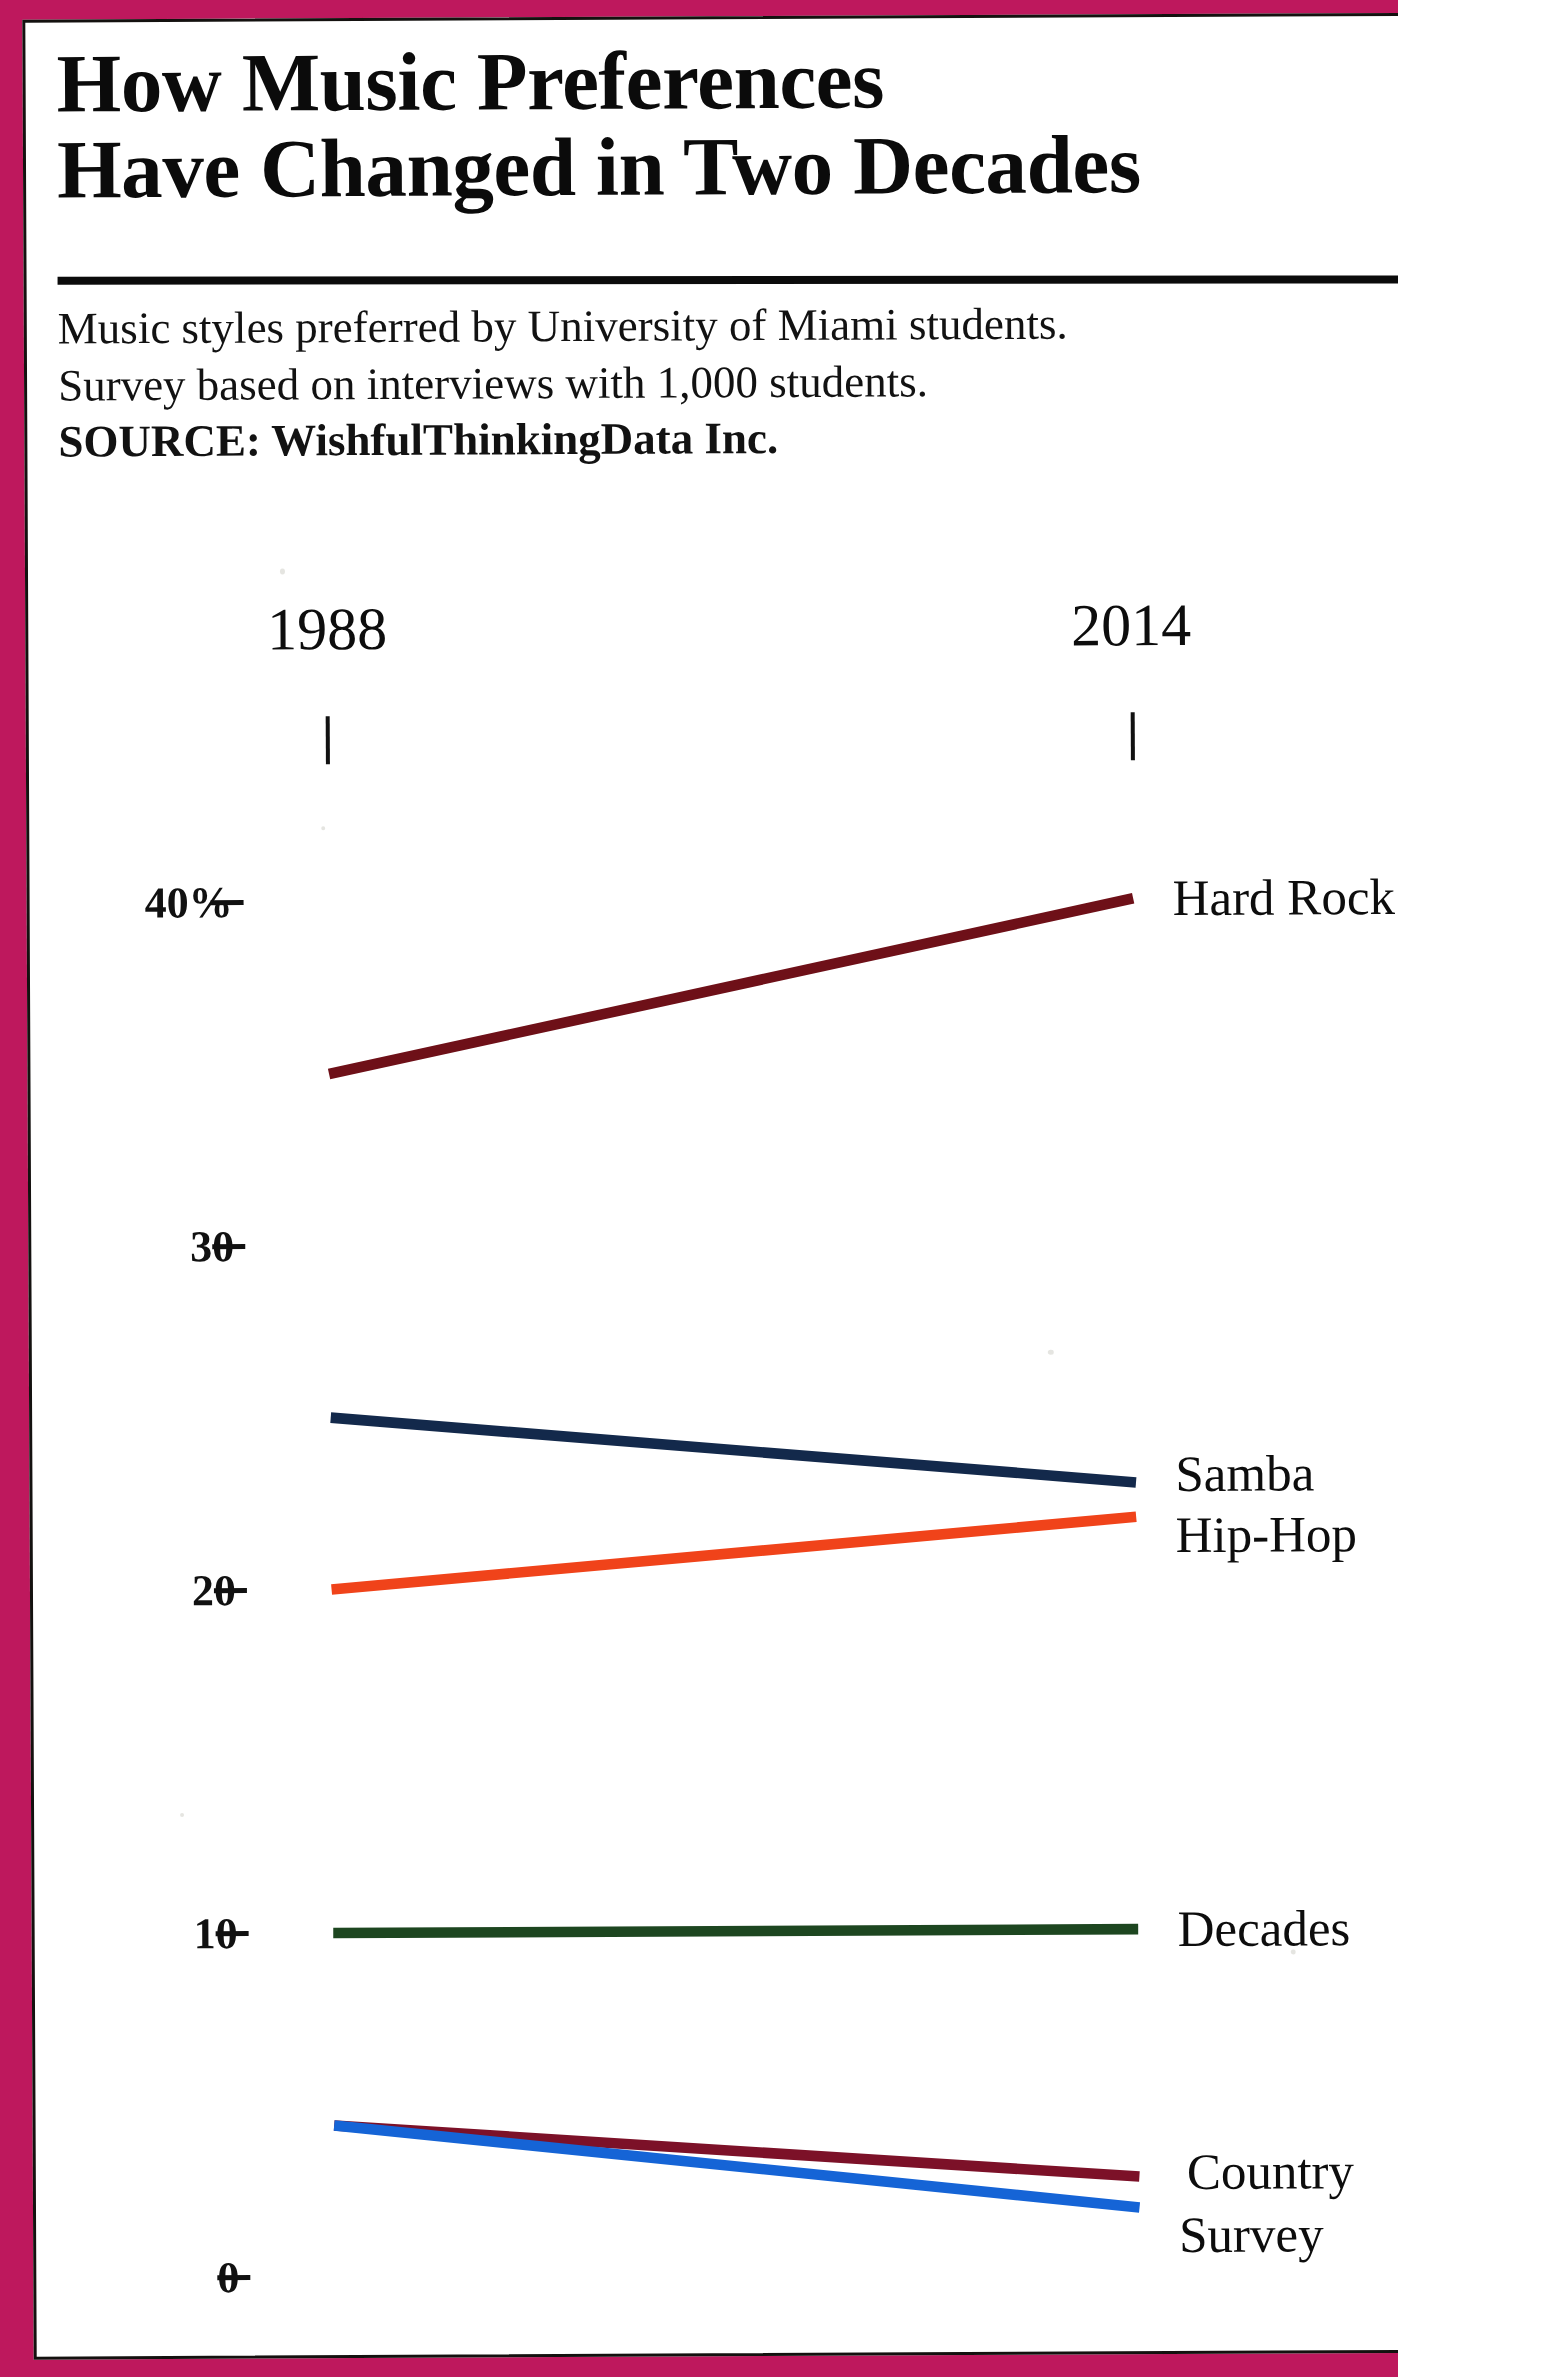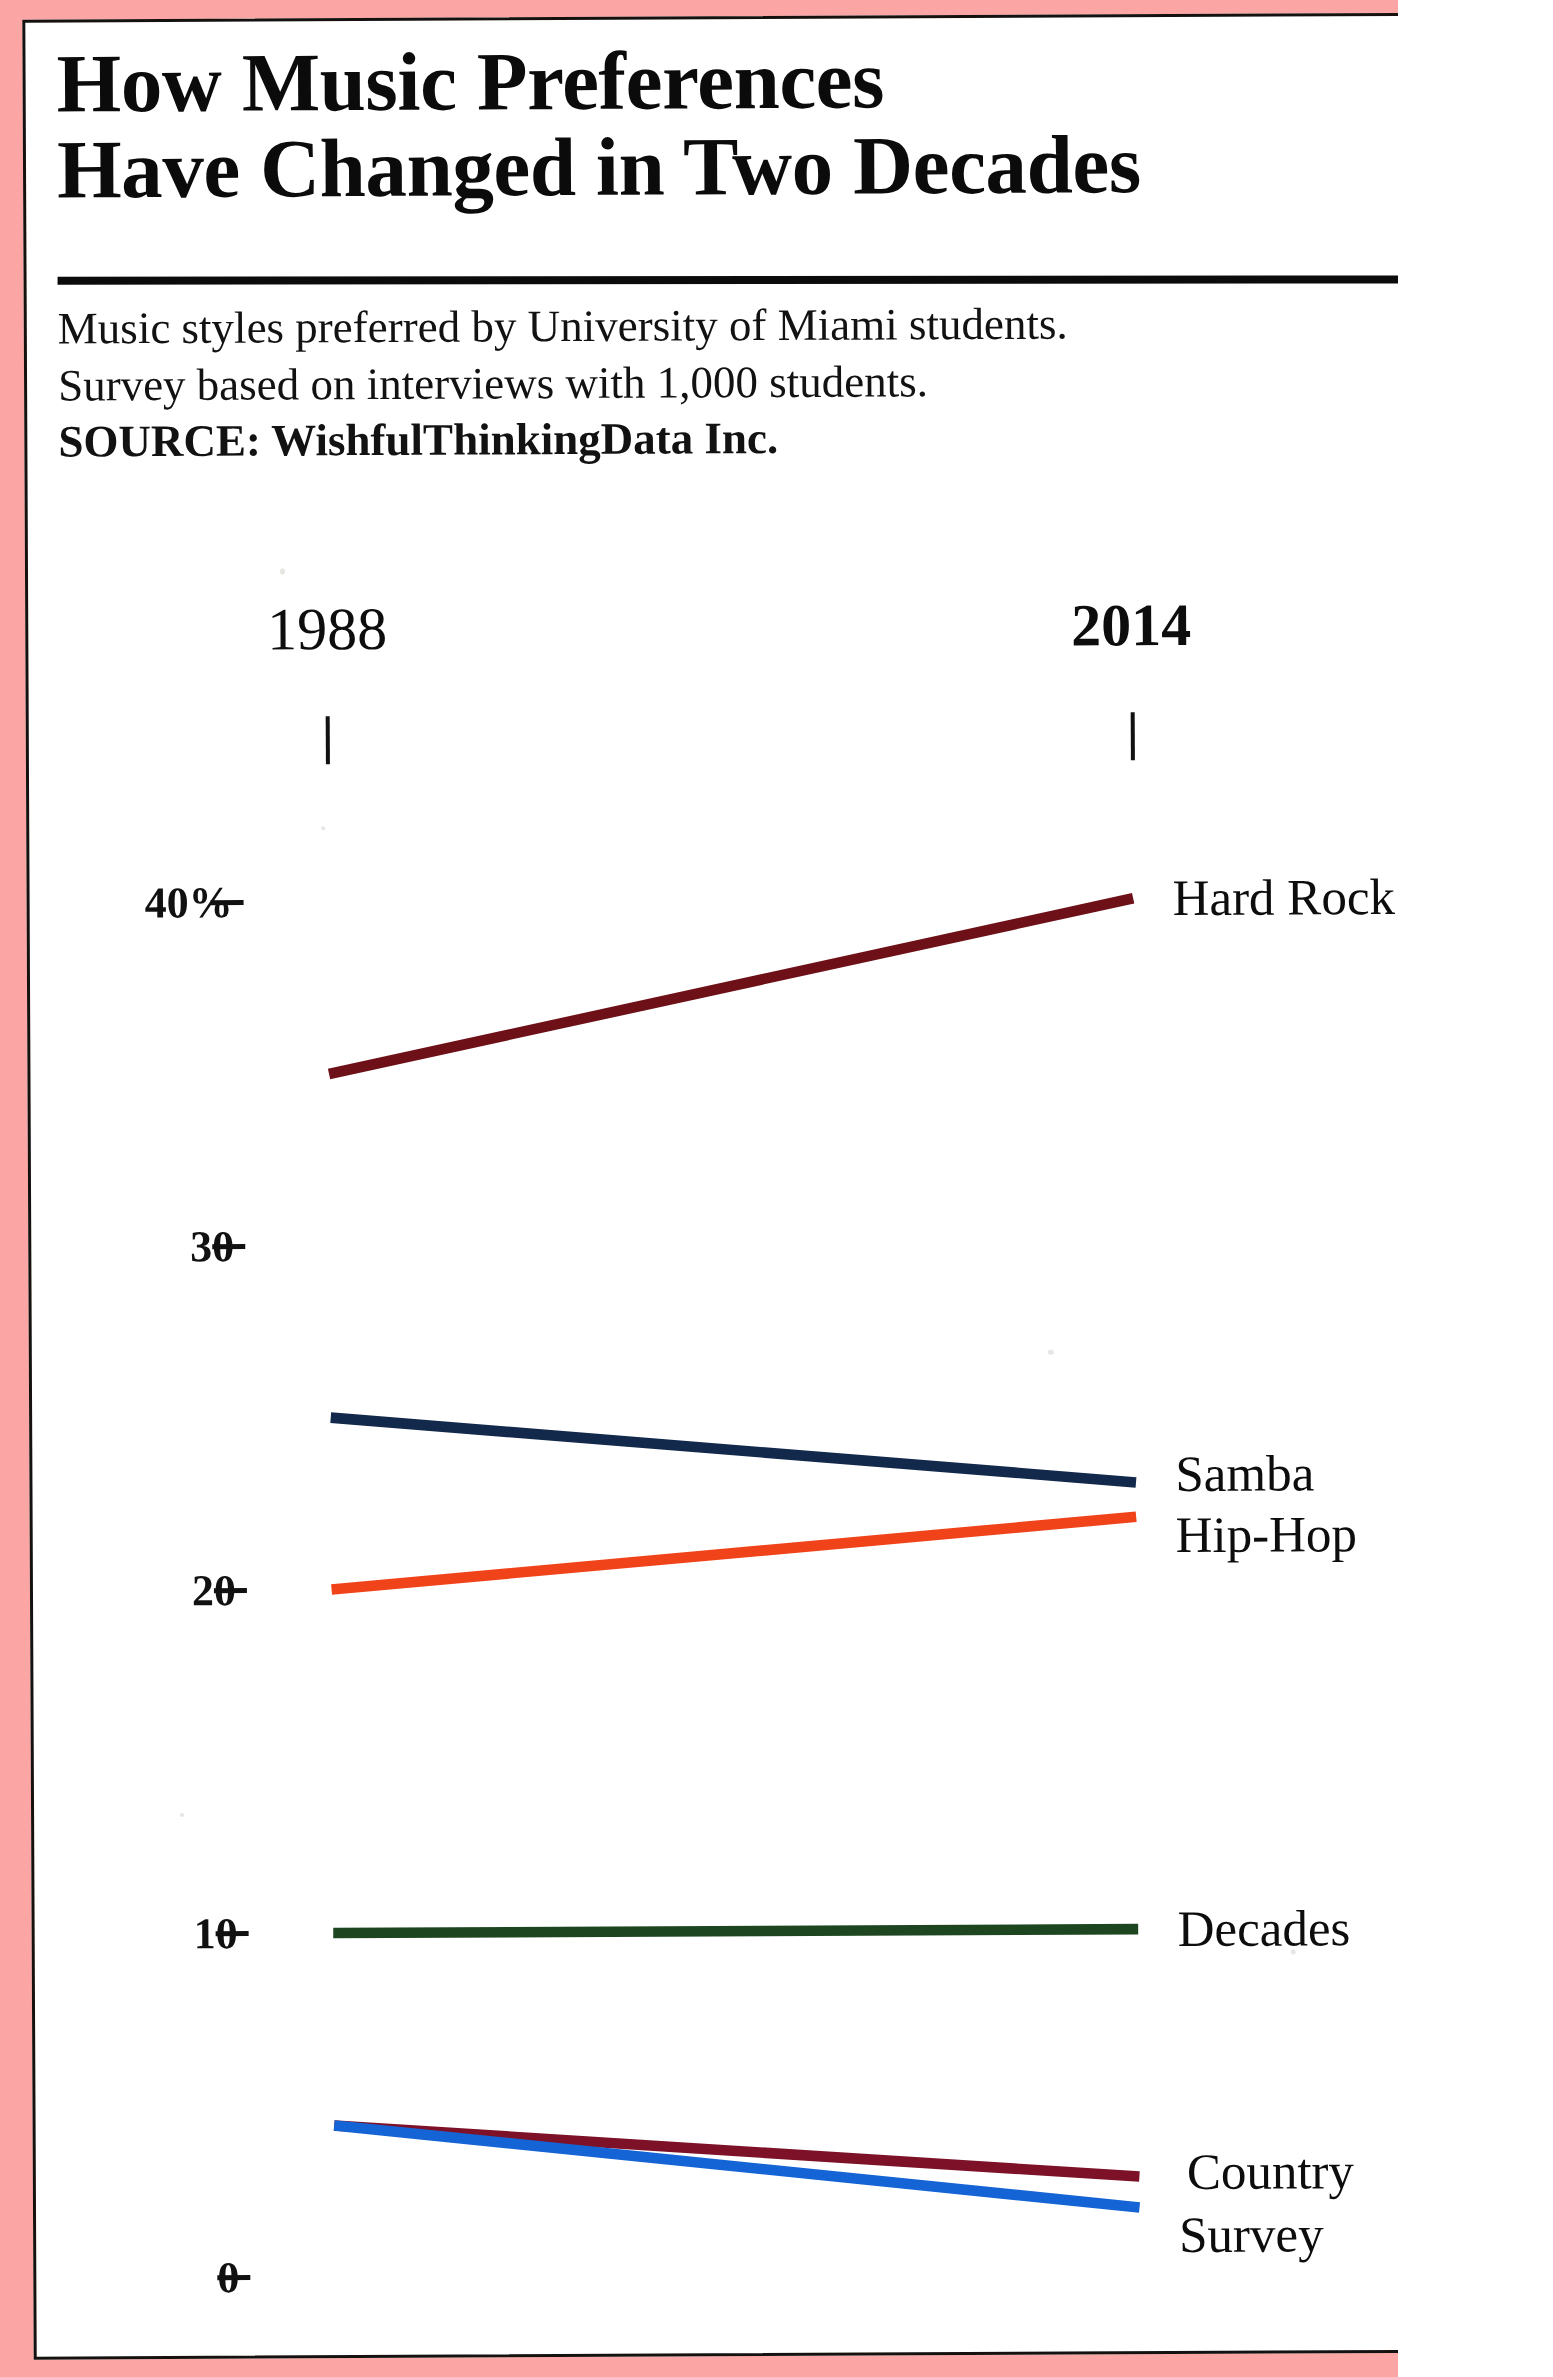--- a/index.html
+++ b/index.html
@@ -1,20 +1,20 @@
 <!DOCTYPE html>
 <html style="font-size:11.3px"><head>
 <meta charset="utf-8">
 <style>
   html,body{margin:0;padding:0;background:#ffffff;}
   body{font-family:"Liberation Serif", serif;}
   .page{
     position:relative;
     width:1398px;height:2377px;
-    background:#fca5a5;
+    background:#be185d;
     overflow:hidden;
   }
   
   .frame{
     position:absolute;
     left:28px; top:15.6px;
     width:1492px; height:2334px;
     border:3.5px solid #14110f;
     transform:rotate(-0.28deg);
     background:#ffffff;
@@ -124,21 +124,21 @@
 
     <div class="subtitle">
       <span class="sub-line">Music styles preferred by University of Miami students.</span>
       <span class="sub-line">Survey based on interviews with 1,000 students.</span>
       <span class="sub-line source">SOURCE: WishfulThinkingData Inc.</span>
     </div>
 
     <div class="plot">
 
       <div class="year-label" style="left:330px;top:593px;">1988</div>
-      <div class="year-label" style="left:1134px;top:593px;font-weight:bold;">2014</div>
+      <div class="year-label" style="left:1134px;top:593px;">2014</div>
       <div class="year-tick" style="left:328px;top:714px;"></div>
       <div class="year-tick" style="left:1133px;top:714px;"></div>
 
       <div class="ytick-label" style="left:57px;width:177px;top:900px;">40%</div>
       <div class="ytick-dash" style="left:212px;top:900px;"></div>
 
       <div class="ytick-label" style="left:57px;width:177px;top:1244px;">30</div>
       <div class="ytick-dash" style="left:212px;top:1244px;"></div>
 
       <div class="ytick-label" style="left:57px;width:177px;top:1588px;">20</div>

